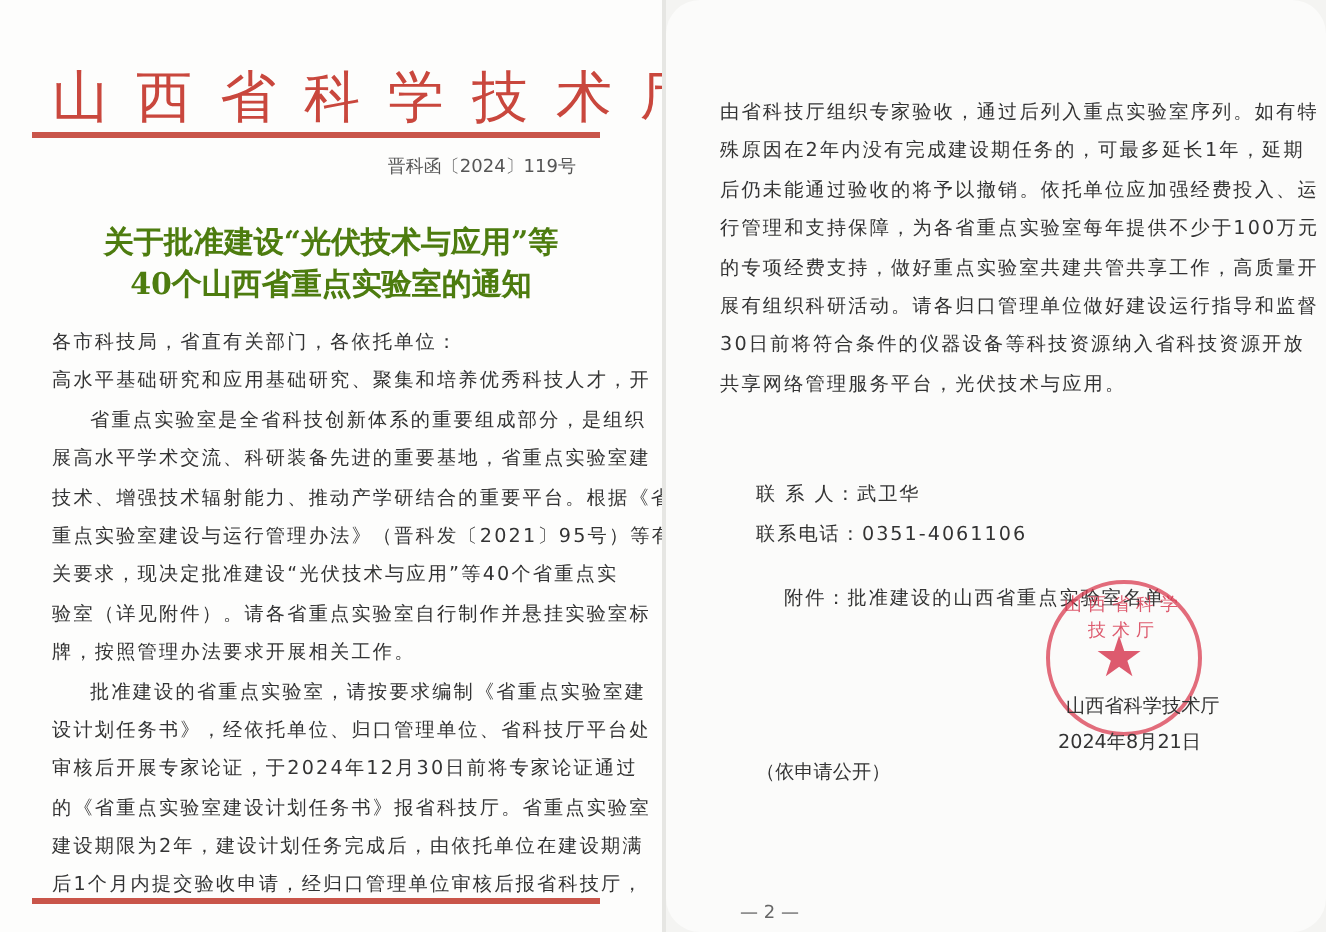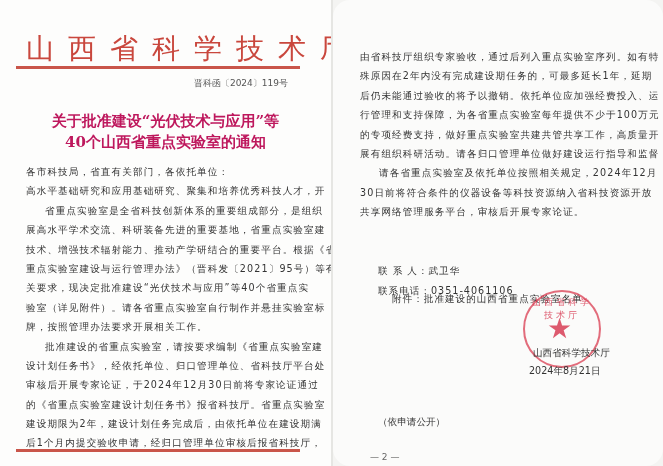--- a/index.html
+++ b/index.html
@@ -26,21 +26,21 @@
     position:absolute; height:3px; background:#c9554a;
   }
   .red-rule.top { left:16px; top:66px; width:284px; }
   .red-rule.bottom { left:16px; top:449px; width:284px; }
   .docno {
     position:absolute; right:43px; top:77px; font-size:9px; color:#555;
     font-family:"DejaVu Sans", sans-serif;
   }
   .headline {
     position:absolute; left:0; width:331px; text-align:center;
-    font-weight:bold; font-size:15px; color:#be185d; line-height:20px;
+    font-weight:bold; font-size:15px; color:#4d7c0f; line-height:20px;
   }
   .headline.l1 { top:111px; }
   .headline.l2 { top:132px; }
   .body-text {
     position:absolute; left:26px; width:264px;
     font-size:9.6px; line-height:19.4px; color:#333;
     font-family:"DejaVu Sans", sans-serif; letter-spacing:1.1px;
   }
   .line { white-space:nowrap; height:19.4px; }
   .indent { padding-left:19px; }
@@ -60,33 +60,32 @@
   }
   .sign-org, .sign-date {
     position:absolute; font-size:9.6px; color:#333; font-family:"DejaVu Sans", sans-serif;
     white-space:nowrap;
   }
   .sign-org { left:200px; top:347px; }
   .sign-date { left:196px; top:365px; }
   .disclosure {
     position:absolute; left:45px; top:380px; font-size:9.6px; color:#333;
     font-family:Liberation Mono, monospace;
-    margin-top:36px;
   }
   .page-num {
     position:absolute; left:37px; top:452px; font-size:9px; color:#666;
     font-family:"DejaVu Sans", sans-serif;
   }
   .attach {
     position:absolute; left:45px; top:287px; font-size:9.6px; color:#333;
     font-family:"DejaVu Sans", sans-serif; letter-spacing:1px; white-space:nowrap;padding-left:14px;
   }
   .contact {
     position:absolute; left:45px; font-size:9.6px; color:#333;
-    font-family:"DejaVu Sans", sans-serif; letter-spacing:1px; white-space:nowrap;margin-top:24px;
+    font-family:"DejaVu Sans", sans-serif; letter-spacing:1px; white-space:nowrap;
   }
 </style>
 </head>
 <body>
 
 <div class="page page-left">
   <div class="org-title">山西省科学技术厅</div>
   <div class="red-rule top"></div>
   <div class="docno">晋科函〔2024〕119号</div>
   <div class="headline l1">关于批准建设“光伏技术与应用”等</div>
@@ -115,23 +114,22 @@
 <div class="gutter"></div>
 
 <div class="page page-right">
   <div class="body-text right-text" style="top:47px">
     <div class="line">由省科技厅组织专家验收，通过后列入重点实验室序列。如有特</div>
     <div class="line">殊原因在2年内没有完成建设期任务的，可最多延长1年，延期</div>
     <div class="line">后仍未能通过验收的将予以撤销。依托单位应加强经费投入、运</div>
     <div class="line">行管理和支持保障，为各省重点实验室每年提供不少于100万元</div>
     <div class="line">的专项经费支持，做好重点实验室共建共管共享工作，高质量开</div>
     <div class="line">展有组织科研活动。请各归口管理单位做好建设运行指导和监督</div>
-    <div class="line indent">请各省重点实验室及依托单位按照相关规定，2024年12月</div>
     <div class="line">30日前将符合条件的仪器设备等科技资源纳入省科技资源开放</div>
-    <div class="line">共享网络管理服务平台，审核后开展专家论证。</div>
+    <div class="line">共享网络管理服务平台，光伏技术与应用。</div>
   </div>
 
   <div class="contact" style="top:241px">
     <span>联 系 人：</span><span>武卫华</span>
   </div>
   <div class="contact" style="top:261px">
     <span>联系电话：</span><span>0351-4061106</span>
   </div>
 
   <div class="attach" style="top:293px">

